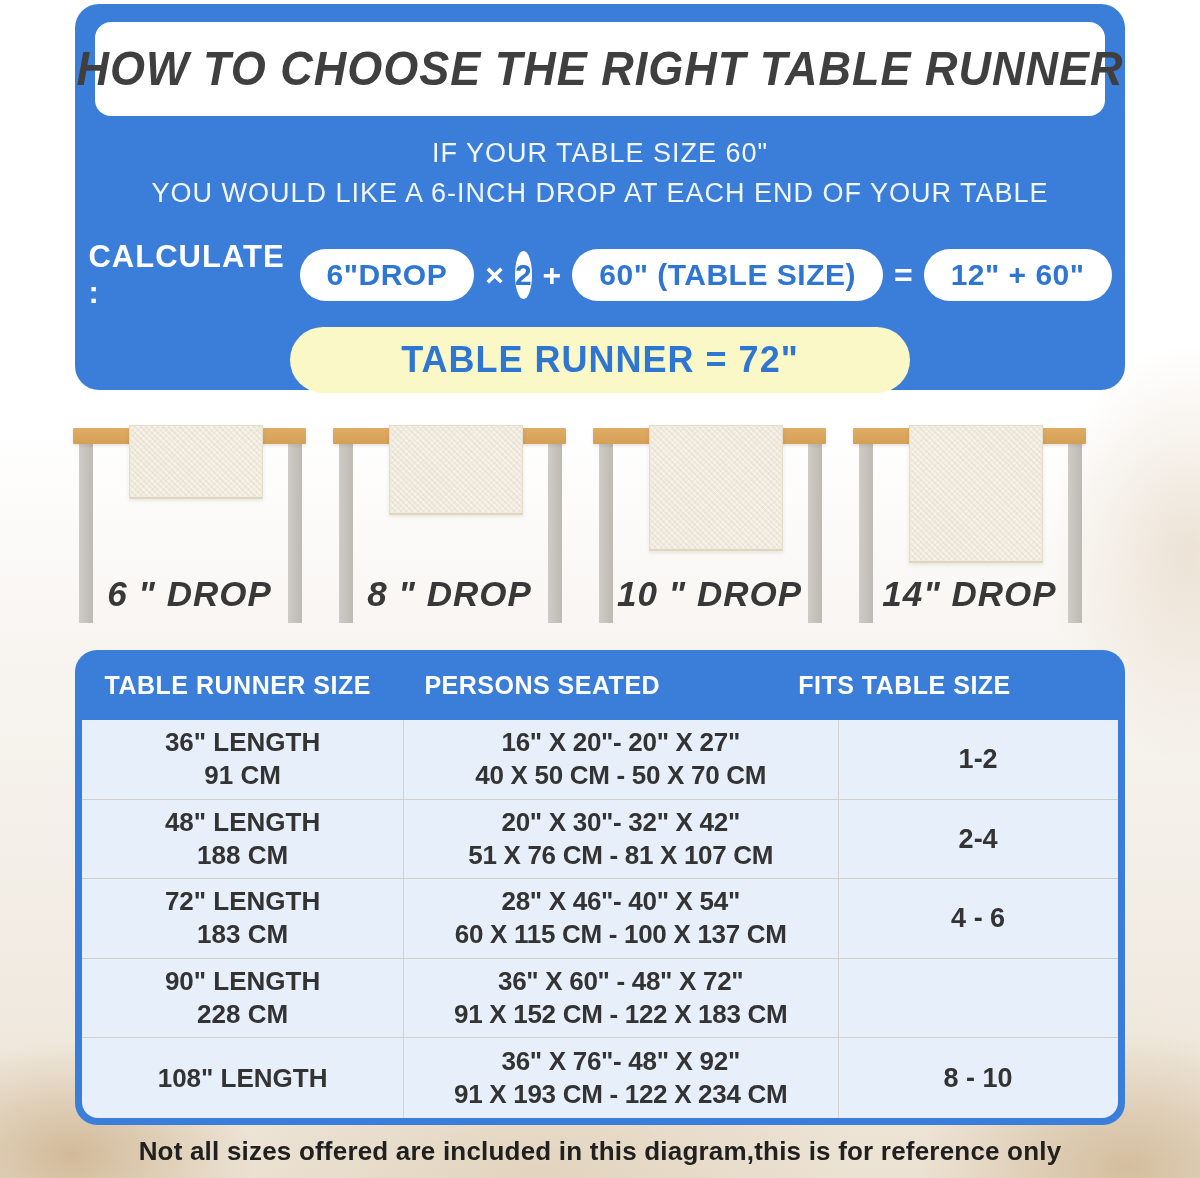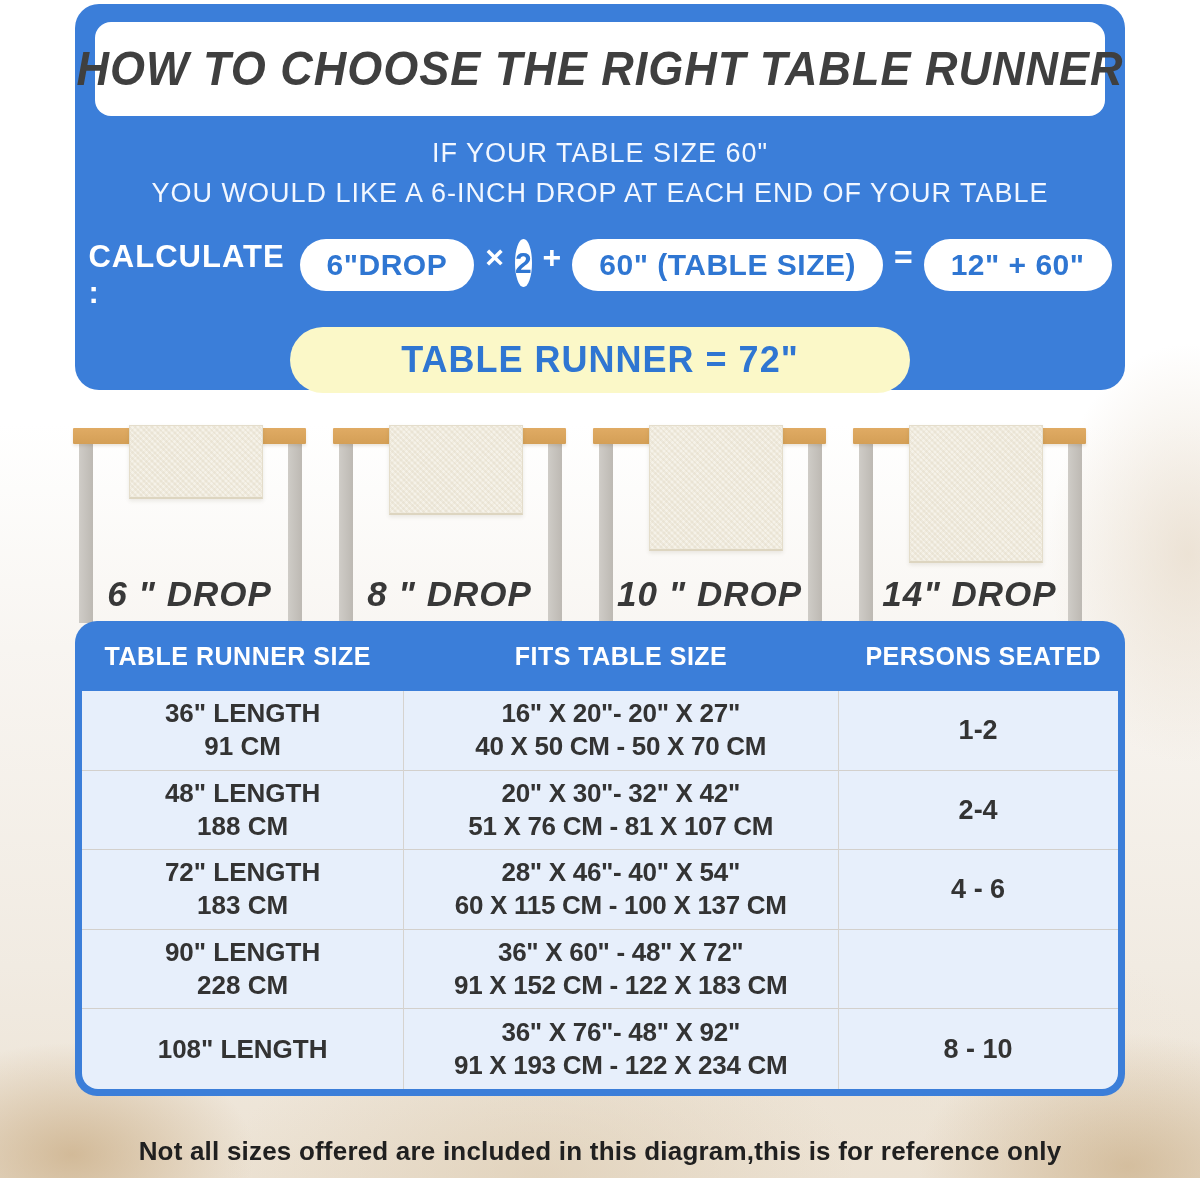--- a/index.html
+++ b/index.html
@@ -28,21 +28,21 @@
   }
   .title-box .title {
     font-size:45px; font-weight:bold; font-style:italic; color:#3f3f3f;
     letter-spacing:1px; white-space:nowrap; transform:scaleY(1.05);
   }
   .subtitle { margin-top:22px; text-align:center; color:#f2f7ff;
     font-size:27px; letter-spacing:1px; }
   .subtitle + .subtitle { margin-top:9px; }
 
   .calc-row {
-    margin-top:30px; display:flex; align-items:flex-start; justify-content:center; gap:11px;
+    margin-top:30px; display:flex; align-items:center; justify-content:center; gap:11px;
   }
   .calc-label { color:#ffffff; font-size:31px; font-weight:bold; letter-spacing:1px; margin-right:4px; }
   .pill {
     background:#ffffff; color:#2f76d2; font-weight:bold; font-size:30px;
     border-radius:28px; height:52px; display:flex; align-items:center; justify-content:center;
     padding:0 27px; white-space:nowrap; letter-spacing:0.5px;
   }
   .op { color:#ffffff; font-size:32px; font-weight:bold; }
   .circle {
     width:48px; height:48px; border-radius:50%; background:#ffffff; color:#2f76d2;
@@ -79,21 +79,21 @@
   .fig.d10 .runner { height:126px; }
   .fig.d14 .runner { height:138px; }
   .fig .drop-label {
     position:absolute; left:0; right:0; top:146px; text-align:center;
     font-size:35px; font-weight:bold; font-style:italic; color:#383838; letter-spacing:1px;
     white-space:nowrap;
   }
 
   
   .panel {
-    position:absolute; left:75px; top:621px; width:1050px; height:475px;
+    position:absolute; left:75px; top:650px; width:1050px; height:475px;
     background:#3b7ed9; border-radius:22px;
   }
   .panel-header { height:70px; display:flex; align-items:center; }
   .panel-header .hcell {
     color:#ffffff; font-size:25px; font-weight:bold; letter-spacing:0.5px;
     text-align:center; white-space:nowrap;
   }
   .c1 { width:31%; } .c2 { width:42%; } .c3 { width:27%; }
   .panel-body {
     position:relative; margin:0 7px 7px; height:398px;
@@ -167,22 +167,22 @@
       <div class="leg r"></div>
       <div class="bar"></div>
       <div class="runner"></div>
       <div class="drop-label">14" DROP</div>
     </div>
   </div>
 
   <div class="panel">
     <div class="panel-header">
       <div class="hcell c1">TABLE RUNNER SIZE</div>
+      <div class="hcell c3">PERSONS SEATED</div>
       <div class="hcell c2">FITS TABLE SIZE</div>
-      <div class="hcell c3">PERSONS SEATED</div>
     </div>
     <div class="panel-body">
       <div class="vline v1"></div>
       <div class="vline v2"></div>
 
       <div class="trow">
         <div class="tcell c1">
           <div class="ln">36" LENGTH</div>
           <div class="ln">91 CM</div>
         </div>

